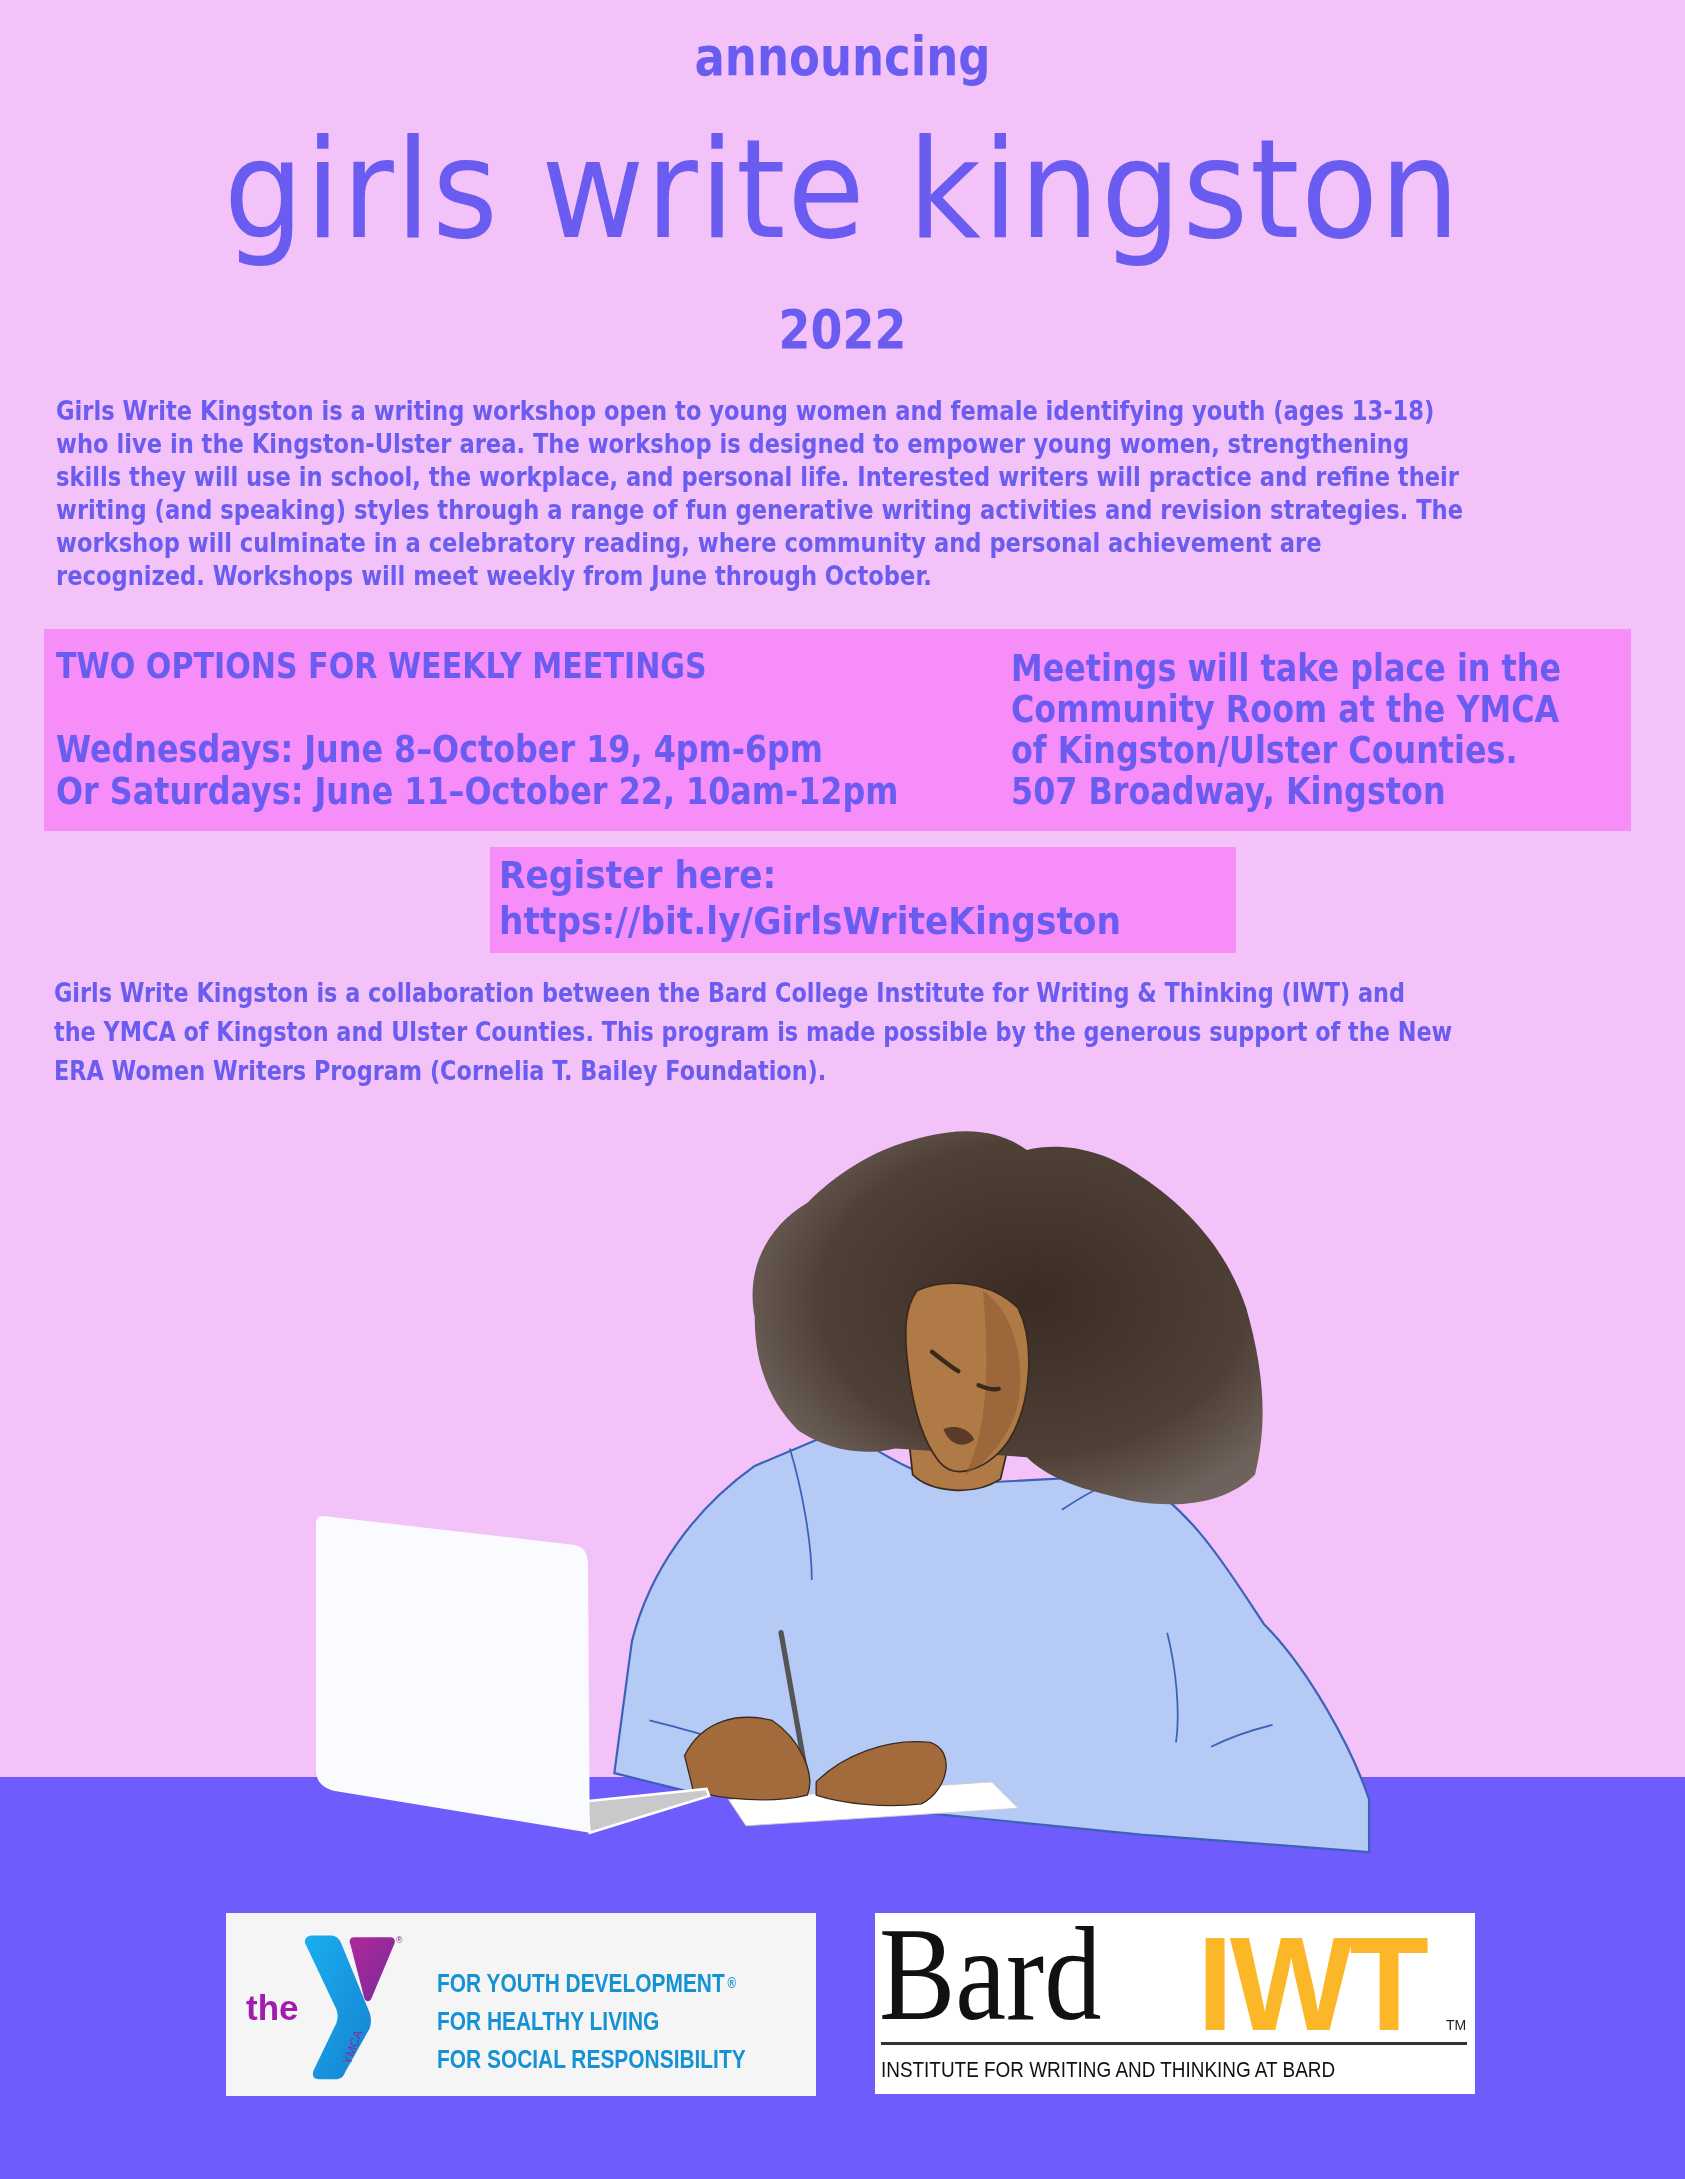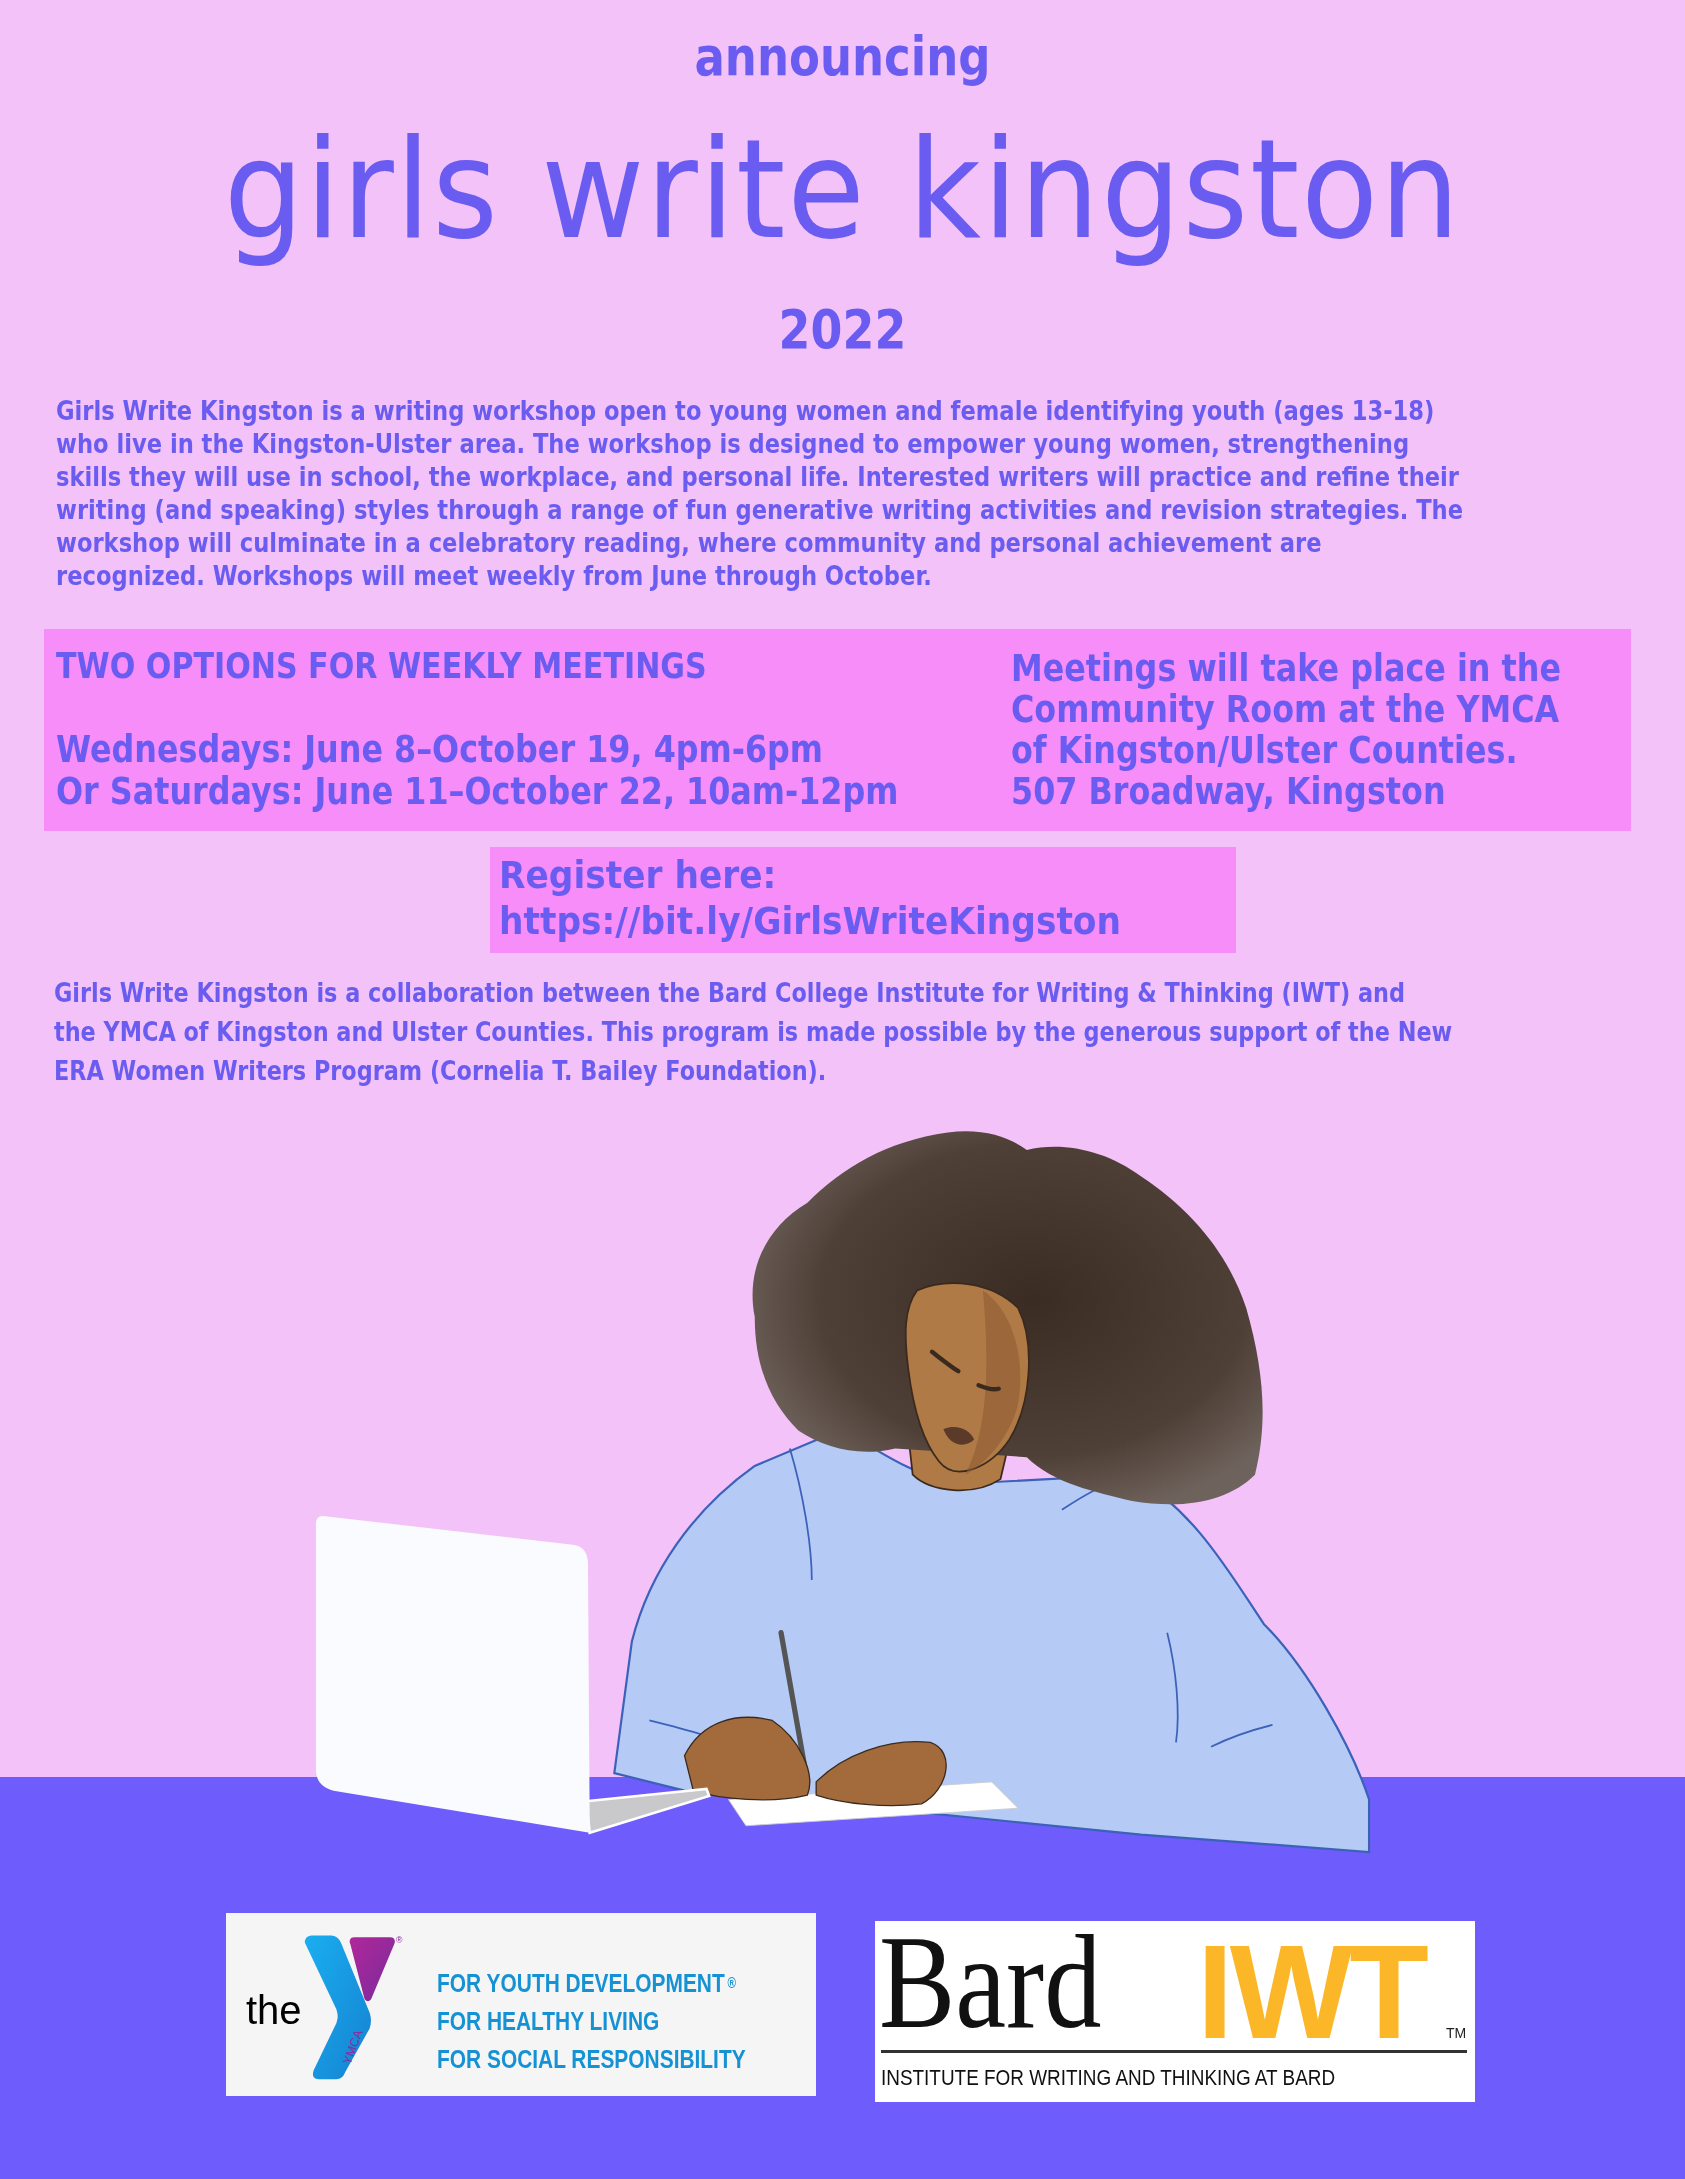--- a/index.html
+++ b/index.html
@@ -57,30 +57,30 @@
     left: 54px; top: 974px; width: 1756px;
     font-size: 26px; font-weight: bold; line-height: 39px;
     transform: scaleX(0.86); transform-origin: left top;
   }
   .table { left: 0; top: 1777px; width: 1685px; height: 403px; background: #6e5cfc; }
   .illustration { left: 0; top: 1106px; width: 1685px; height: 755px; }
   .ymca-logo {
     left: 226px; top: 1913px; width: 590px; height: 183px; background: #f6f5f6;
   }
   .ymca-the {
-    left: 20px; top: 75px; font-size: 40px; font-weight: normal; color: #000000;
+    left: 20px; top: 75px; font-size: 35px; font-weight: bold; color: #a21caf;
     font-family: "Liberation Sans", sans-serif;
   }
   .ymca-lines {
     left: 211px; top: 51px; font-family: "Liberation Sans", sans-serif;
     font-size: 25.5px; font-weight: bold; color: #1592d4; line-height: 38px;
     white-space: nowrap; transform: scaleX(0.82); transform-origin: left top;
   }
   .bard-logo {
-    left: 875px; top: 1913px; width: 600px; height: 181px; background: #ffffff; margin-top: 8px;
+    left: 875px; top: 1913px; width: 600px; height: 181px; background: #ffffff;
   }
   .bard-word {
     left: 4.4px; top: -5.3px; font-family: "Liberation Serif", "DejaVu Serif", serif;
     font-size: 133px; color: #111; line-height: 1; transform: scaleX(0.86); transform-origin: left top;
   }
   .bard-iwt {
     left: 322px; top: 5.3px; font-family: "Liberation Sans", sans-serif; font-weight: bold;
     font-size: 133px; color: #fbb727; line-height: 1; letter-spacing: -3.5px;
     transform: scaleX(0.98); transform-origin: left top;
   }

